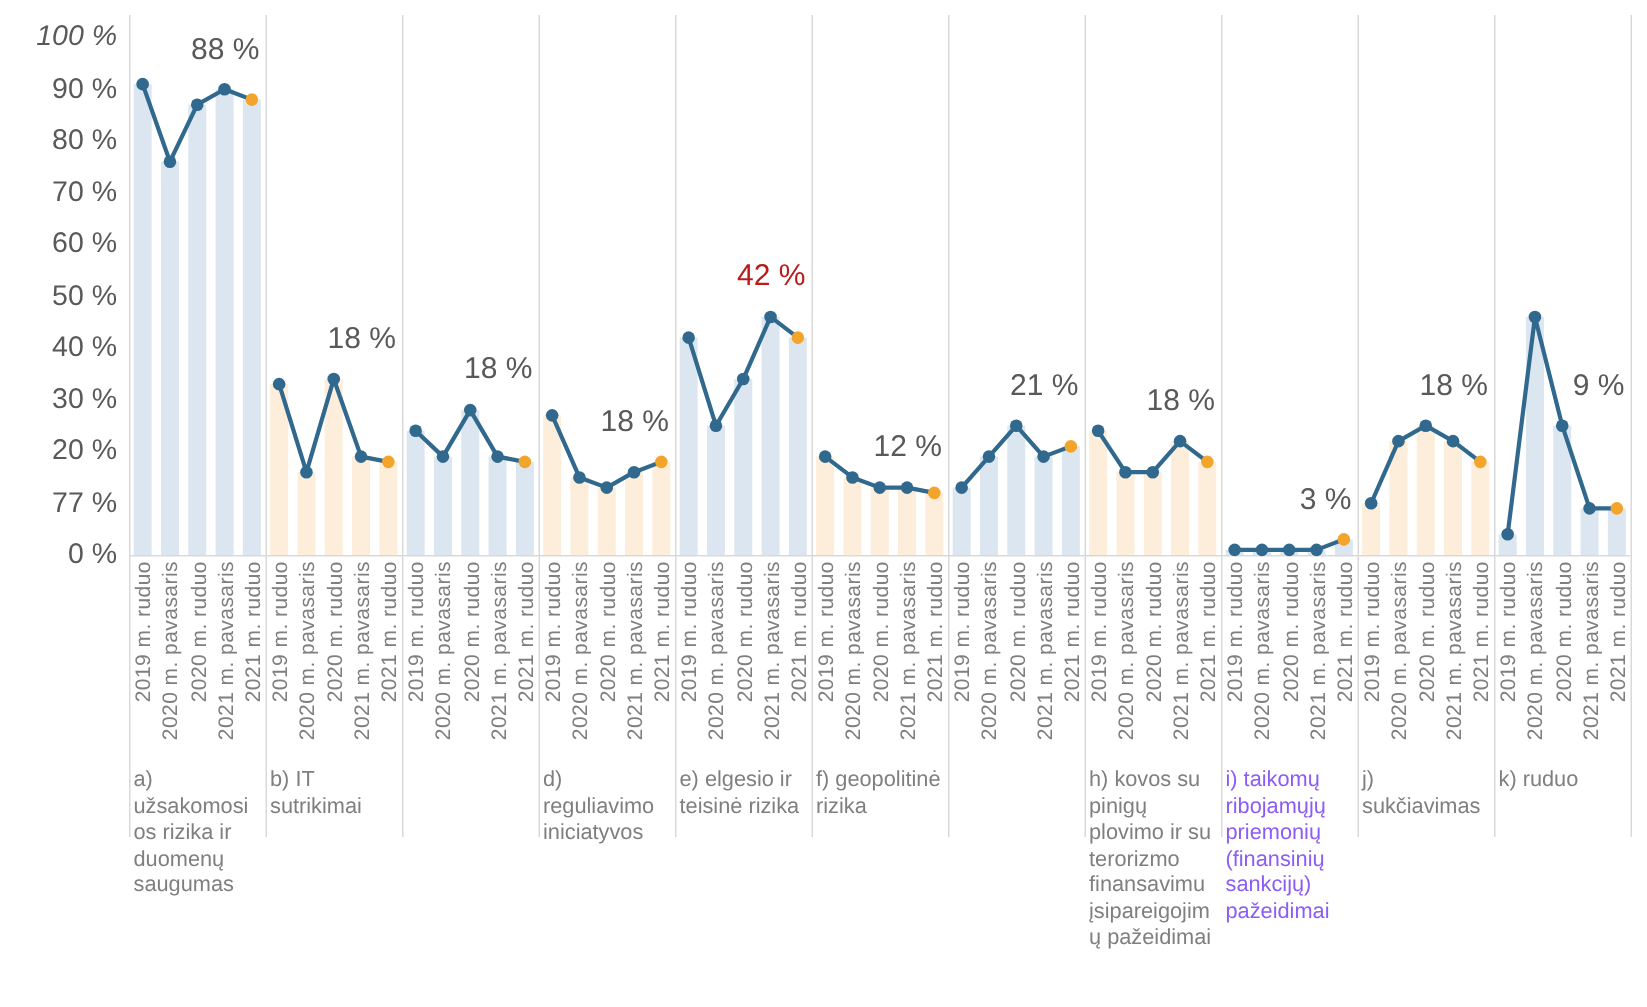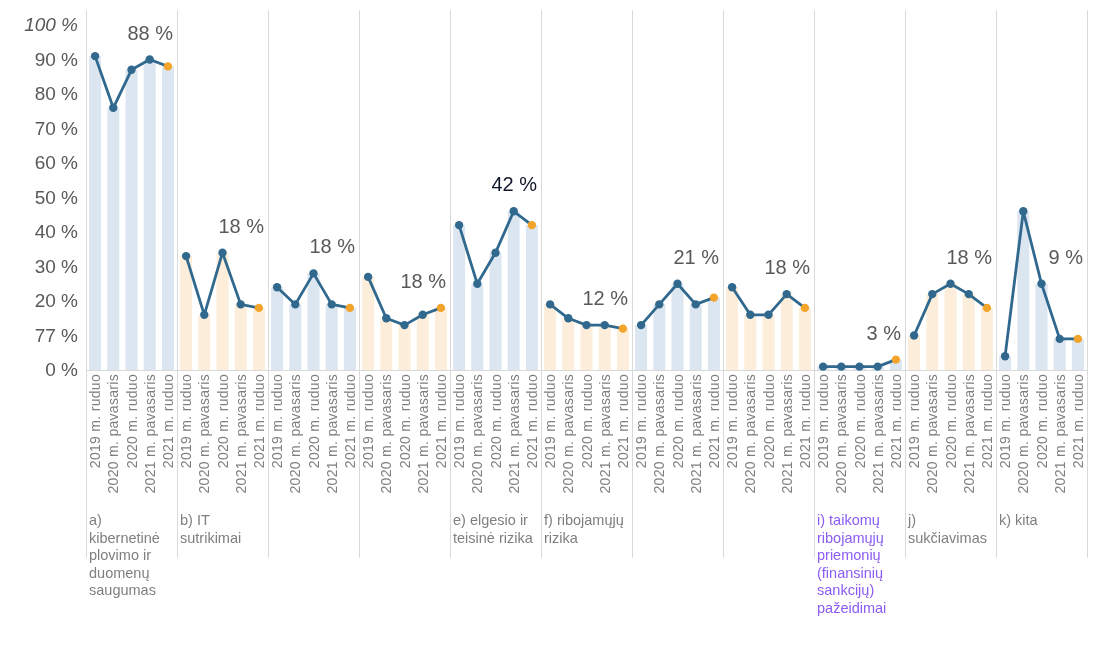--- a/index.html
+++ b/index.html
@@ -72,21 +72,21 @@
         <circle cx="45.5" cy="69.8" r="4.2" fill="#31698E"></circle>
         <circle cx="63.7" cy="59.5" r="4.2" fill="#31698E"></circle>
         <circle cx="81.9" cy="66.4" r="4.2" fill="#F3A42B"></circle>
       </svg>
       <div class="dlabel" style="color: rgb(89, 89, 89); top: 22.5px;">88 %</div>
       <span class="tick" style="left: 1.1px; top: 374px; color: rgb(127, 127, 127);">2019 m. ruduo</span>
       <span class="tick" style="left: 19.3px; top: 374px; color: rgb(127, 127, 127);">2020 m. pavasaris</span>
       <span class="tick" style="left: 37.5px; top: 374px; color: rgb(127, 127, 127);">2020 m. ruduo</span>
       <span class="tick" style="left: 55.7px; top: 374px; color: rgb(127, 127, 127);">2021 m. pavasaris</span>
       <span class="tick" style="left: 73.9px; top: 374px; color: rgb(127, 127, 127);">2021 m. ruduo</span>
-      <div class="glabel" style="width: 84px; color: rgb(127, 127, 127);">a) kibernetinė plovimo ir duomenų saugumas</div>
+      <div class="glabel" style="width: 84px; color: rgb(127, 127, 127);">a) užsakomosios rizika ir duomenų saugumas</div>
     </div>
     <div class="group" style="left: 177px; width: 91px;">
       <svg width="91" height="380" viewBox="0 0 91 380">
         <rect x="3.1" y="256.1" width="12" height="113.9" fill="#FCEEDA"></rect>
         <rect x="21.3" y="314.8" width="12" height="55.2" fill="#FCEEDA"></rect>
         <rect x="39.5" y="252.7" width="12" height="117.3" fill="#FCEEDA"></rect>
         <rect x="57.7" y="304.4" width="12" height="65.6" fill="#FCEEDA"></rect>
         <rect x="75.9" y="307.9" width="12" height="62.1" fill="#FCEEDA"></rect>
         <polyline points="9.1,256.1 27.3,314.8 45.5,252.7 63.7,304.4 81.9,307.9" fill="none" stroke="#31698E" stroke-width="2.8" stroke-linecap="round" stroke-linejoin="round"></polyline>
         <circle cx="9.1" cy="256.1" r="4.2" fill="#31698E"></circle>
@@ -137,36 +137,37 @@
         <circle cx="45.5" cy="325.1" r="4.2" fill="#31698E"></circle>
         <circle cx="63.7" cy="314.8" r="4.2" fill="#31698E"></circle>
         <circle cx="81.9" cy="307.9" r="4.2" fill="#F3A42B"></circle>
       </svg>
       <div class="dlabel" style="color: rgb(89, 89, 89); top: 270.9px;">18 %</div>
       <span class="tick" style="left: 1.1px; top: 374px; color: rgb(127, 127, 127);">2019 m. ruduo</span>
       <span class="tick" style="left: 19.3px; top: 374px; color: rgb(127, 127, 127);">2020 m. pavasaris</span>
       <span class="tick" style="left: 37.5px; top: 374px; color: rgb(127, 127, 127);">2020 m. ruduo</span>
       <span class="tick" style="left: 55.7px; top: 374px; color: rgb(127, 127, 127);">2021 m. pavasaris</span>
       <span class="tick" style="left: 73.9px; top: 374px; color: rgb(127, 127, 127);">2021 m. ruduo</span>
+      <div class="glabel" style="width: 84px; color: rgb(127, 127, 127);">d) reguliavimo iniciatyvos</div>
     </div>
     <div class="group" style="left: 450px; width: 91px;">
       <svg width="91" height="380" viewBox="0 0 91 380">
         <rect x="3.1" y="225.1" width="12" height="144.9" fill="#DCE6F1"></rect>
         <rect x="21.3" y="283.8" width="12" height="86.3" fill="#DCE6F1"></rect>
         <rect x="39.5" y="252.7" width="12" height="117.3" fill="#DCE6F1"></rect>
         <rect x="57.7" y="211.3" width="12" height="158.7" fill="#DCE6F1"></rect>
         <rect x="75.9" y="225.1" width="12" height="144.9" fill="#DCE6F1"></rect>
         <polyline points="9.1,225.1 27.3,283.8 45.5,252.7 63.7,211.3 81.9,225.1" fill="none" stroke="#31698E" stroke-width="2.8" stroke-linecap="round" stroke-linejoin="round"></polyline>
         <circle cx="9.1" cy="225.1" r="4.2" fill="#31698E"></circle>
         <circle cx="27.3" cy="283.8" r="4.2" fill="#31698E"></circle>
         <circle cx="45.5" cy="252.7" r="4.2" fill="#31698E"></circle>
         <circle cx="63.7" cy="211.3" r="4.2" fill="#31698E"></circle>
         <circle cx="81.9" cy="225.1" r="4.2" fill="#F3A42B"></circle>
       </svg>
-      <div class="dlabel" style="color: #0f172a; top: 174.3px;">42 %</div>
+      <div class="dlabel" style="color: #b91c1c; top: 174.3px;">42 %</div>
       <span class="tick" style="left: 1.1px; top: 374px; color: rgb(127, 127, 127);">2019 m. ruduo</span>
       <span class="tick" style="left: 19.3px; top: 374px; color: rgb(127, 127, 127);">2020 m. pavasaris</span>
       <span class="tick" style="left: 37.5px; top: 374px; color: rgb(127, 127, 127);">2020 m. ruduo</span>
       <span class="tick" style="left: 55.7px; top: 374px; color: rgb(127, 127, 127);">2021 m. pavasaris</span>
       <span class="tick" style="left: 73.9px; top: 374px; color: rgb(127, 127, 127);">2021 m. ruduo</span>
       <div class="glabel" style="width: 84px; color: rgb(127, 127, 127);">e) elgesio ir teisinė rizika</div>
     </div>
     <div class="group" style="left: 541px; width: 91px;">
       <svg width="91" height="380" viewBox="0 0 91 380">
         <rect x="3.1" y="304.4" width="12" height="65.6" fill="#FCEEDA"></rect>
@@ -180,21 +181,21 @@
         <circle cx="45.5" cy="325.1" r="4.2" fill="#31698E"></circle>
         <circle cx="63.7" cy="325.1" r="4.2" fill="#31698E"></circle>
         <circle cx="81.9" cy="328.6" r="4.2" fill="#F3A42B"></circle>
       </svg>
       <div class="dlabel" style="color: rgb(89, 89, 89); top: 288.15px;">12 %</div>
       <span class="tick" style="left: 1.1px; top: 374px; color: rgb(127, 127, 127);">2019 m. ruduo</span>
       <span class="tick" style="left: 19.3px; top: 374px; color: rgb(127, 127, 127);">2020 m. pavasaris</span>
       <span class="tick" style="left: 37.5px; top: 374px; color: rgb(127, 127, 127);">2020 m. ruduo</span>
       <span class="tick" style="left: 55.7px; top: 374px; color: rgb(127, 127, 127);">2021 m. pavasaris</span>
       <span class="tick" style="left: 73.9px; top: 374px; color: rgb(127, 127, 127);">2021 m. ruduo</span>
-      <div class="glabel" style="width: 84px; color: rgb(127, 127, 127);">f) ribojamųjų rizika</div>
+      <div class="glabel" style="width: 84px; color: rgb(127, 127, 127);">f) geopolitinė rizika</div>
     </div>
     <div class="group" style="left: 632px; width: 91px;">
       <svg width="91" height="380" viewBox="0 0 91 380">
         <rect x="3.1" y="325.1" width="12" height="44.9" fill="#DCE6F1"></rect>
         <rect x="21.3" y="304.4" width="12" height="65.6" fill="#DCE6F1"></rect>
         <rect x="39.5" y="283.8" width="12" height="86.3" fill="#DCE6F1"></rect>
         <rect x="57.7" y="304.4" width="12" height="65.6" fill="#DCE6F1"></rect>
         <rect x="75.9" y="297.6" width="12" height="72.4" fill="#DCE6F1"></rect>
         <polyline points="9.1,325.1 27.3,304.4 45.5,283.8 63.7,304.4 81.9,297.6" fill="none" stroke="#31698E" stroke-width="2.8" stroke-linecap="round" stroke-linejoin="round"></polyline>
         <circle cx="9.1" cy="325.1" r="4.2" fill="#31698E"></circle>
@@ -223,20 +224,21 @@
         <circle cx="45.5" cy="314.8" r="4.2" fill="#31698E"></circle>
         <circle cx="63.7" cy="294.1" r="4.2" fill="#31698E"></circle>
         <circle cx="81.9" cy="307.9" r="4.2" fill="#F3A42B"></circle>
       </svg>
       <div class="dlabel" style="color: rgb(89, 89, 89); top: 257.1px;">18 %</div>
       <span class="tick" style="left: 1.1px; top: 374px; color: rgb(127, 127, 127);">2019 m. ruduo</span>
       <span class="tick" style="left: 19.3px; top: 374px; color: rgb(127, 127, 127);">2020 m. pavasaris</span>
       <span class="tick" style="left: 37.5px; top: 374px; color: rgb(127, 127, 127);">2020 m. ruduo</span>
       <span class="tick" style="left: 55.7px; top: 374px; color: rgb(127, 127, 127);">2021 m. pavasaris</span>
       <span class="tick" style="left: 73.9px; top: 374px; color: rgb(127, 127, 127);">2021 m. ruduo</span>
+      <div class="glabel" style="width: 84px; color: rgb(127, 127, 127);">h) kovos su pinigų plovimo ir su terorizmo finansavimu įsipareigojimų pažeidimai</div>
     </div>
     <div class="group" style="left: 814px; width: 91px;">
       <svg width="91" height="380" viewBox="0 0 91 380">
         <rect x="3.1" y="366.6" width="12" height="3.4" fill="#DCE6F1"></rect>
         <rect x="21.3" y="366.6" width="12" height="3.4" fill="#DCE6F1"></rect>
         <rect x="39.5" y="366.6" width="12" height="3.4" fill="#DCE6F1"></rect>
         <rect x="57.7" y="366.6" width="12" height="3.4" fill="#DCE6F1"></rect>
         <rect x="75.9" y="359.6" width="12" height="10.4" fill="#DCE6F1"></rect>
         <polyline points="9.1,366.6 27.3,366.6 45.5,366.6 63.7,366.6 81.9,359.6" fill="none" stroke="#31698E" stroke-width="2.8" stroke-linecap="round" stroke-linejoin="round"></polyline>
         <circle cx="9.1" cy="366.6" r="4.2" fill="#31698E"></circle>
@@ -288,15 +290,15 @@
         <circle cx="45.5" cy="283.8" r="4.2" fill="#31698E"></circle>
         <circle cx="63.7" cy="338.9" r="4.2" fill="#31698E"></circle>
         <circle cx="81.9" cy="338.9" r="4.2" fill="#F3A42B"></circle>
       </svg>
       <div class="dlabel" style="color: rgb(89, 89, 89); top: 246.75px;">9 %</div>
       <span class="tick" style="left: 1.1px; top: 374px; color: rgb(127, 127, 127);">2019 m. ruduo</span>
       <span class="tick" style="left: 19.3px; top: 374px; color: rgb(127, 127, 127);">2020 m. pavasaris</span>
       <span class="tick" style="left: 37.5px; top: 374px; color: rgb(127, 127, 127);">2020 m. ruduo</span>
       <span class="tick" style="left: 55.7px; top: 374px; color: rgb(127, 127, 127);">2021 m. pavasaris</span>
       <span class="tick" style="left: 73.9px; top: 374px; color: rgb(127, 127, 127);">2021 m. ruduo</span>
-      <div class="glabel" style="width: 84px; color: rgb(127, 127, 127);">k) kita</div>
+      <div class="glabel" style="width: 84px; color: rgb(127, 127, 127);">k) ruduo</div>
     </div>
   </div>
 
 </body></html>

